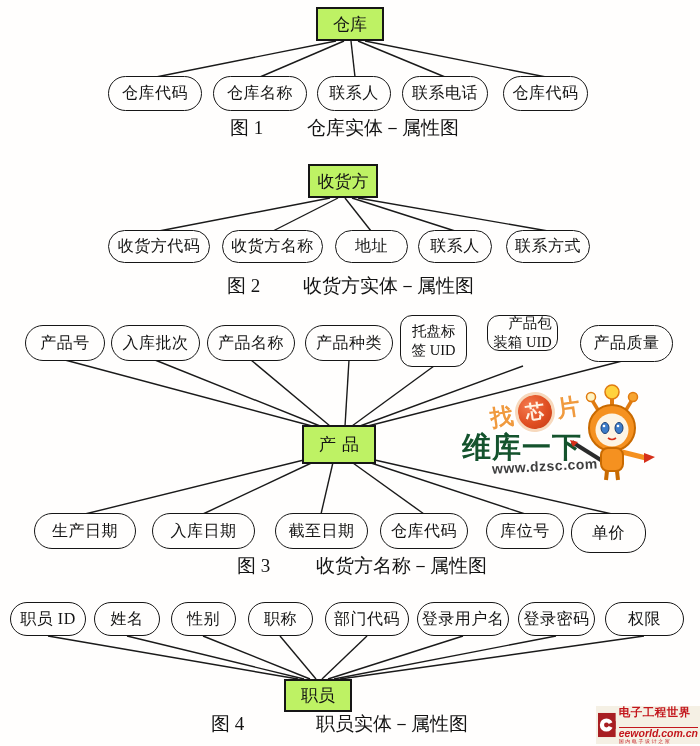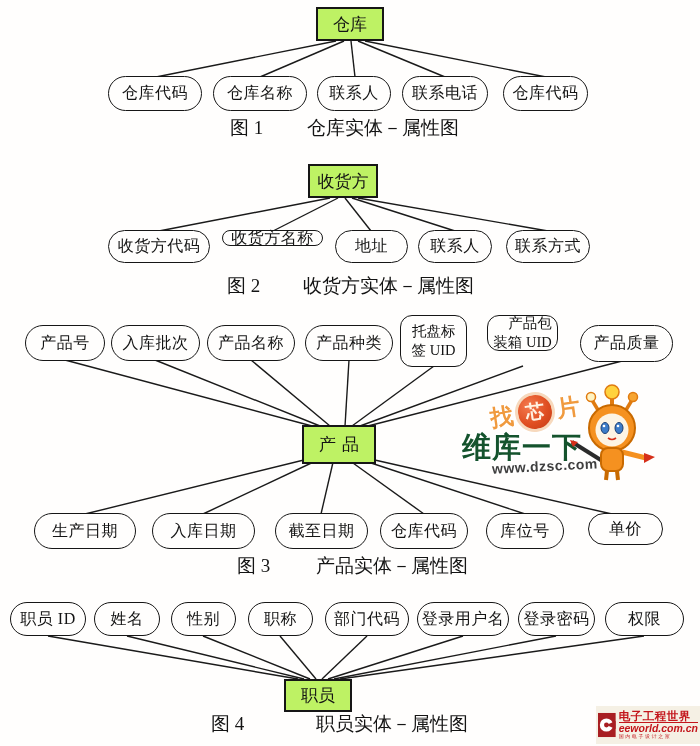--- a/index.html
+++ b/index.html
@@ -40,21 +40,21 @@
           font-size:14px;letter-spacing:.5px;color:#3f3f3f;
           text-shadow:-1px -1px 0 #fff,1px 1px 0 #fff;}
   .wm-mascot{position:absolute;left:108px;top:-2px;}
   
   .eelogo{position:absolute;left:596px;top:706px;width:104px;height:38px;z-index:5;
           background:#f5f0e4;display:flex;align-items:center;gap:3px;padding:2px;
           box-sizing:border-box;}
   .eelogo-text{display:flex;flex-direction:column;line-height:1.05;}
   .eelogo-name{font-family:"Liberation Sans","DejaVu Sans",sans-serif;font-weight:bold;
                font-size:11.5px;color:#c3161c;letter-spacing:.5px;
-               border-bottom:1px solid #c3161c;padding-bottom:0;white-space:nowrap;}
+               border-bottom:1px solid #c3161c;padding-bottom:9px;white-space:nowrap;}
   .eelogo-url{font-family:"Liberation Sans","DejaVu Sans",sans-serif;font-weight:bold;
               font-style:italic;font-size:10.5px;color:#c3161c;white-space:nowrap;}
   .eelogo-tag{font-family:"Liberation Sans","DejaVu Sans",sans-serif;
               font-size:5px;color:#c3161c;letter-spacing:1.6px;white-space:nowrap;}
 </style>
 </head>
 <body>
 
 <div class="stage">
 
@@ -103,21 +103,21 @@
   <div class="attr" style="left:108px;top:76px;width:94px;height:35px">仓库代码</div>
   <div class="attr" style="left:213px;top:76px;width:94px;height:35px">仓库名称</div>
   <div class="attr" style="left:317px;top:76px;width:74px;height:35px">联系人</div>
   <div class="attr" style="left:402px;top:76px;width:86px;height:35px">联系电话</div>
   <div class="attr" style="left:503px;top:76px;width:85px;height:35px">仓库代码</div>
   <div class="caption" style="left:230px;top:115px">图 1</div>
   <div class="caption" style="left:307px;top:115px">仓库实体－属性图</div>
 
   <div class="entity" style="left:308px;top:164px;width:70px;height:34px">收货方</div>
   <div class="attr" style="left:108px;top:230px;width:102px;height:33px">收货方代码</div>
-  <div class="attr" style="left:222px;top:230px;width:101px;height:16px">收货方名称</div>
+  <div class="attr" style="left:222px;top:230px;width:101px;height:33px">收货方名称</div>
   <div class="attr" style="left:335px;top:230px;width:73px;height:33px">地址</div>
   <div class="attr" style="left:418px;top:230px;width:74px;height:33px">联系人</div>
   <div class="attr" style="left:506px;top:230px;width:84px;height:33px">联系方式</div>
   <div class="caption" style="left:227px;top:273px">图 2</div>
   <div class="caption" style="left:303px;top:273px">收货方实体－属性图</div>
 
   <div class="attr" style="left:111px;top:325px;width:89px;height:36px">入库批次</div>
   <div class="attr" style="left:25px;top:325px;width:80px;height:36px">产品号</div>
   <div class="attr" style="left:207px;top:325px;width:88px;height:36px">产品名称</div>
   <div class="attr" style="left:305px;top:325px;width:88px;height:36px">产品种类</div>
@@ -129,23 +129,23 @@
 
   <div class="entity" style="left:302px;top:425px;width:74px;height:39px">
     <span class="sp">产品</span>
   </div>
 
   <div class="attr" style="left:34px;top:513px;width:102px;height:36px">生产日期</div>
   <div class="attr" style="left:152px;top:513px;width:103px;height:36px">入库日期</div>
   <div class="attr" style="left:275px;top:513px;width:93px;height:36px">截至日期</div>
   <div class="attr" style="left:380px;top:513px;width:88px;height:36px">仓库代码</div>
   <div class="attr" style="left:486px;top:513px;width:78px;height:36px">库位号</div>
-  <div class="attr" style="left:588px;top:513px;width:75px;height:32px">单价</div>
+  <div class="attr" style="left:571px;top:513px;width:75px;height:40px">单价</div>
   <div class="caption" style="left:237px;top:553px">图 3</div>
-  <div class="caption" style="left:316px;top:553px">产品实体－属性图</div>
+  <div class="caption" style="left:316px;top:553px">收货方名称－属性图</div>
 
   <div class="attr" style="left:10px;top:602px;width:76px;height:34px">职员 ID</div>
   <div class="attr" style="left:94px;top:602px;width:66px;height:34px">姓名</div>
   <div class="attr" style="left:171px;top:602px;width:65px;height:34px">性别</div>
   <div class="attr" style="left:248px;top:602px;width:65px;height:34px">职称</div>
   <div class="attr" style="left:325px;top:602px;width:84px;height:34px">部门代码</div>
   <div class="attr" style="left:417px;top:602px;width:92px;height:34px">登录用户名</div>
   <div class="attr" style="left:518px;top:602px;width:77px;height:34px">登录密码</div>
   <div class="attr" style="left:605px;top:602px;width:79px;height:34px">权限</div>
   <div class="entity" style="left:284px;top:679px;width:68px;height:33px">职员</div>

